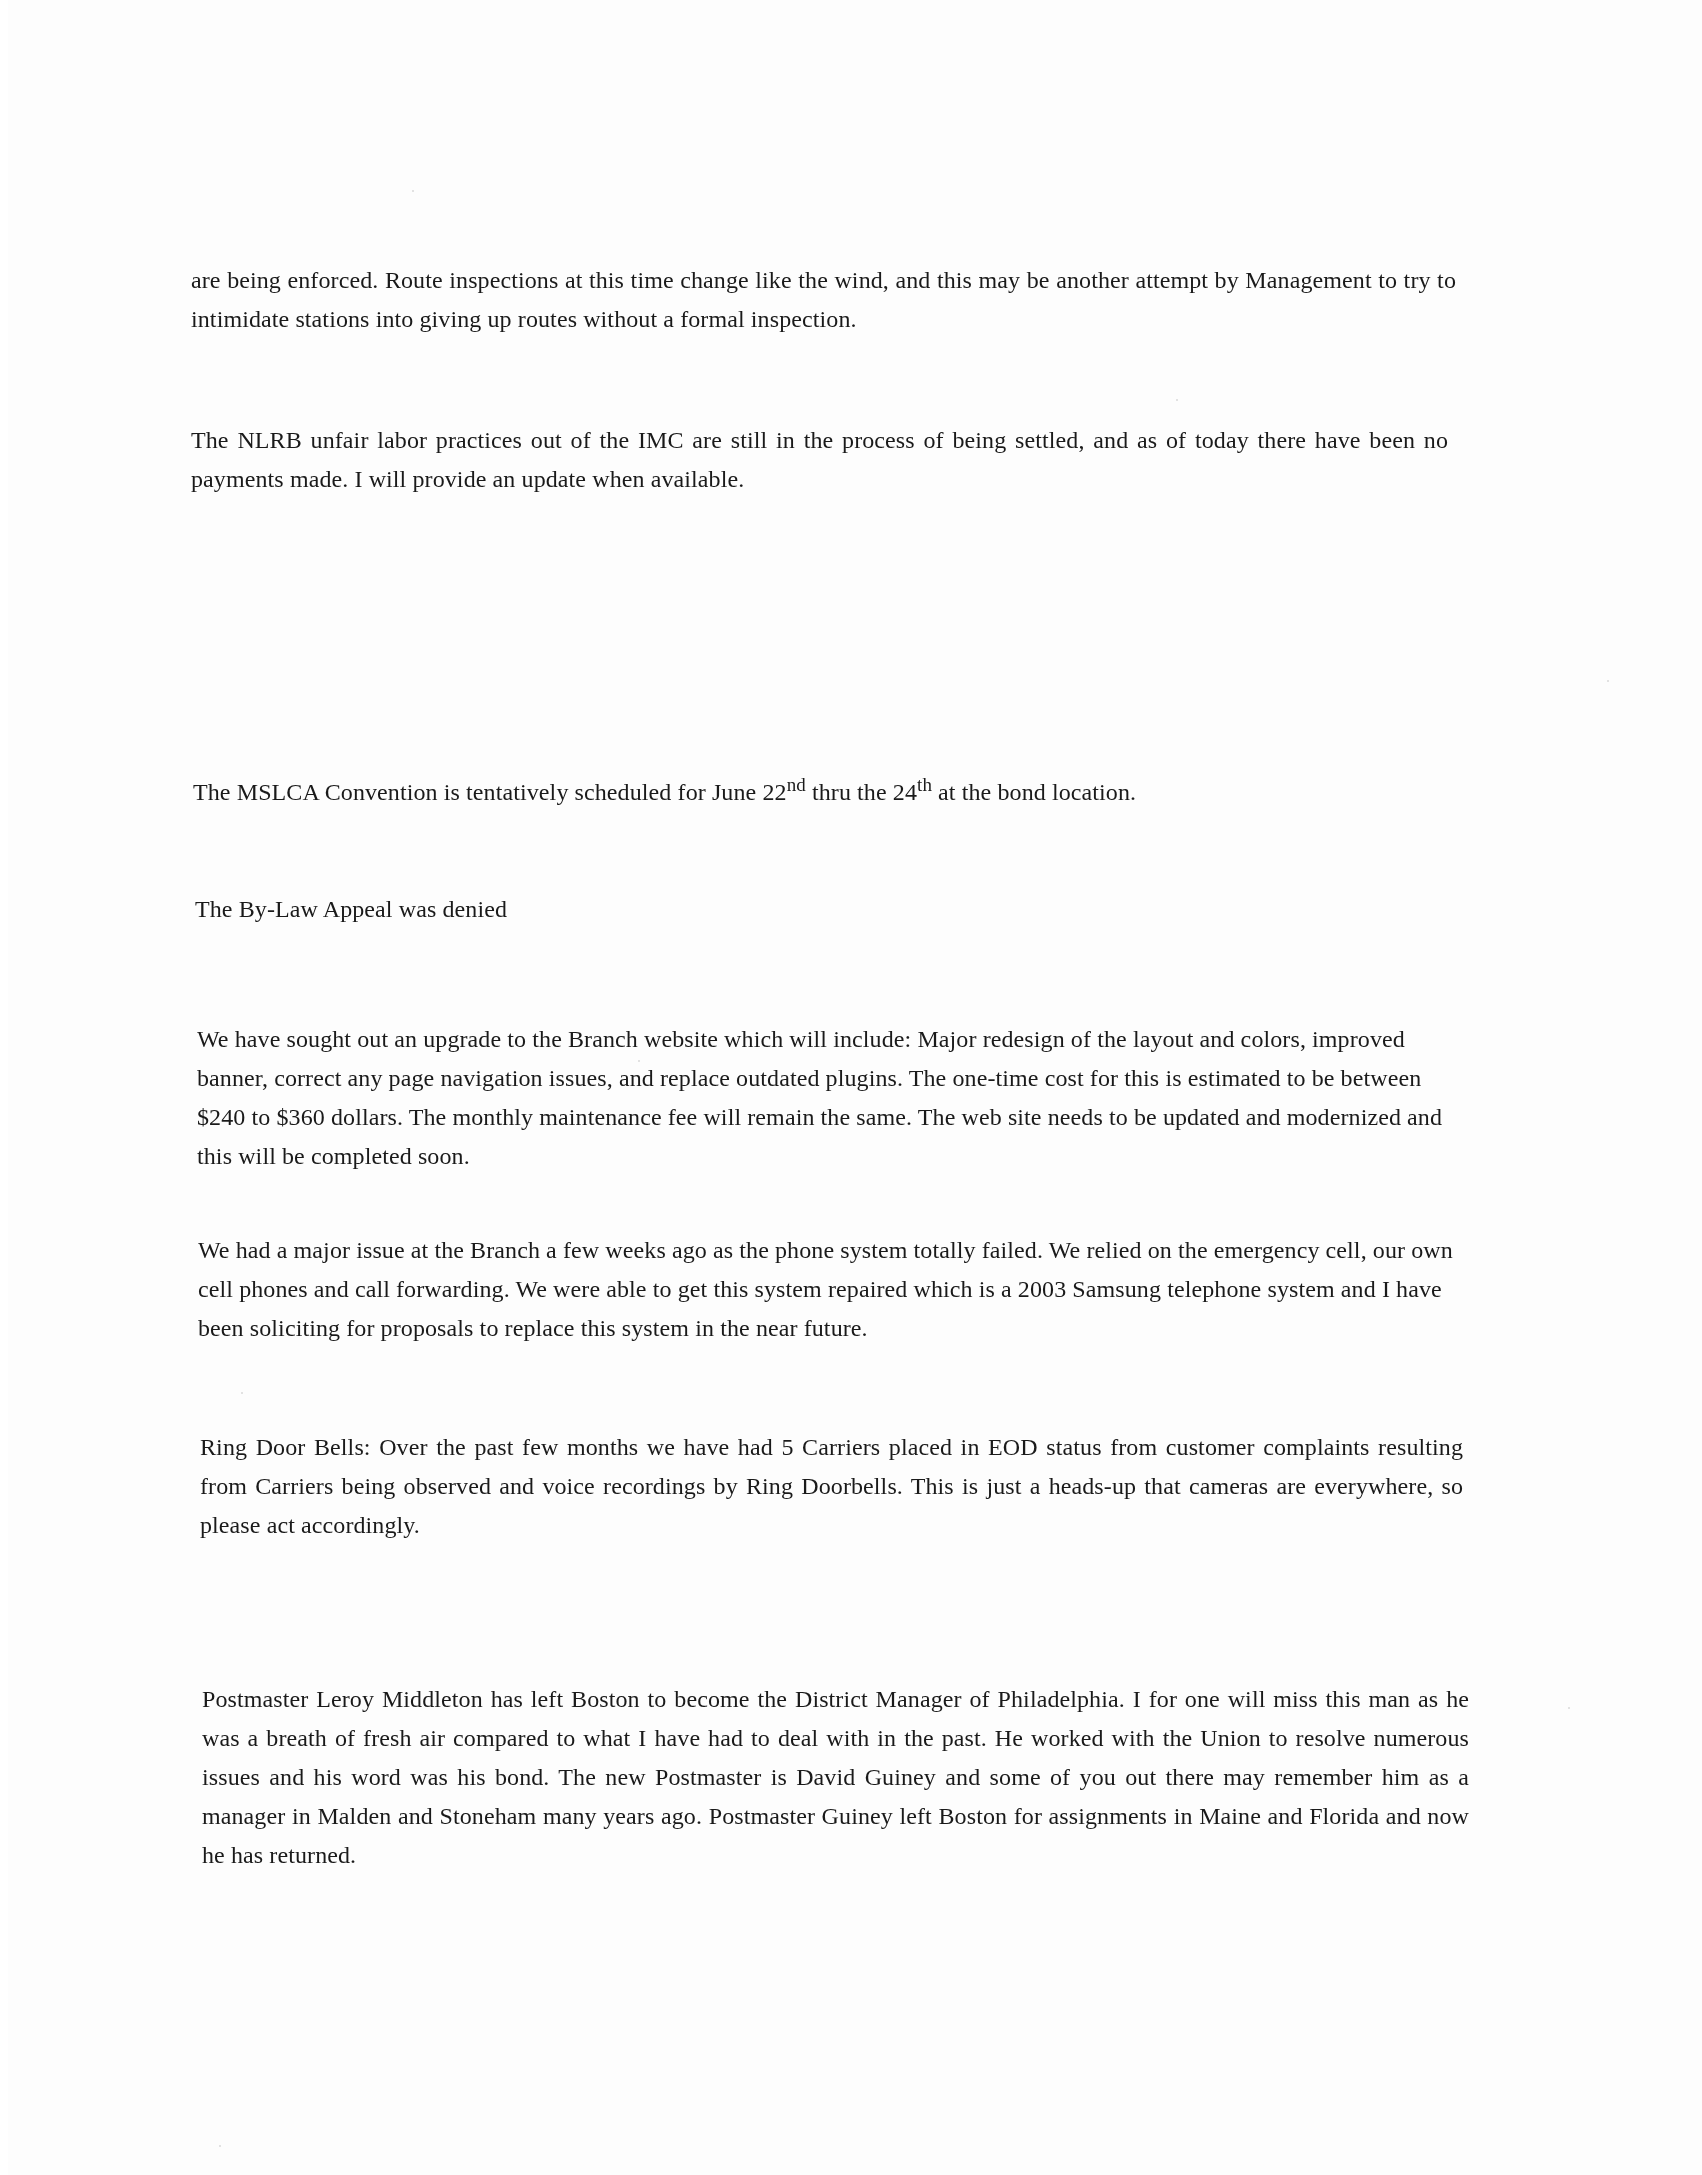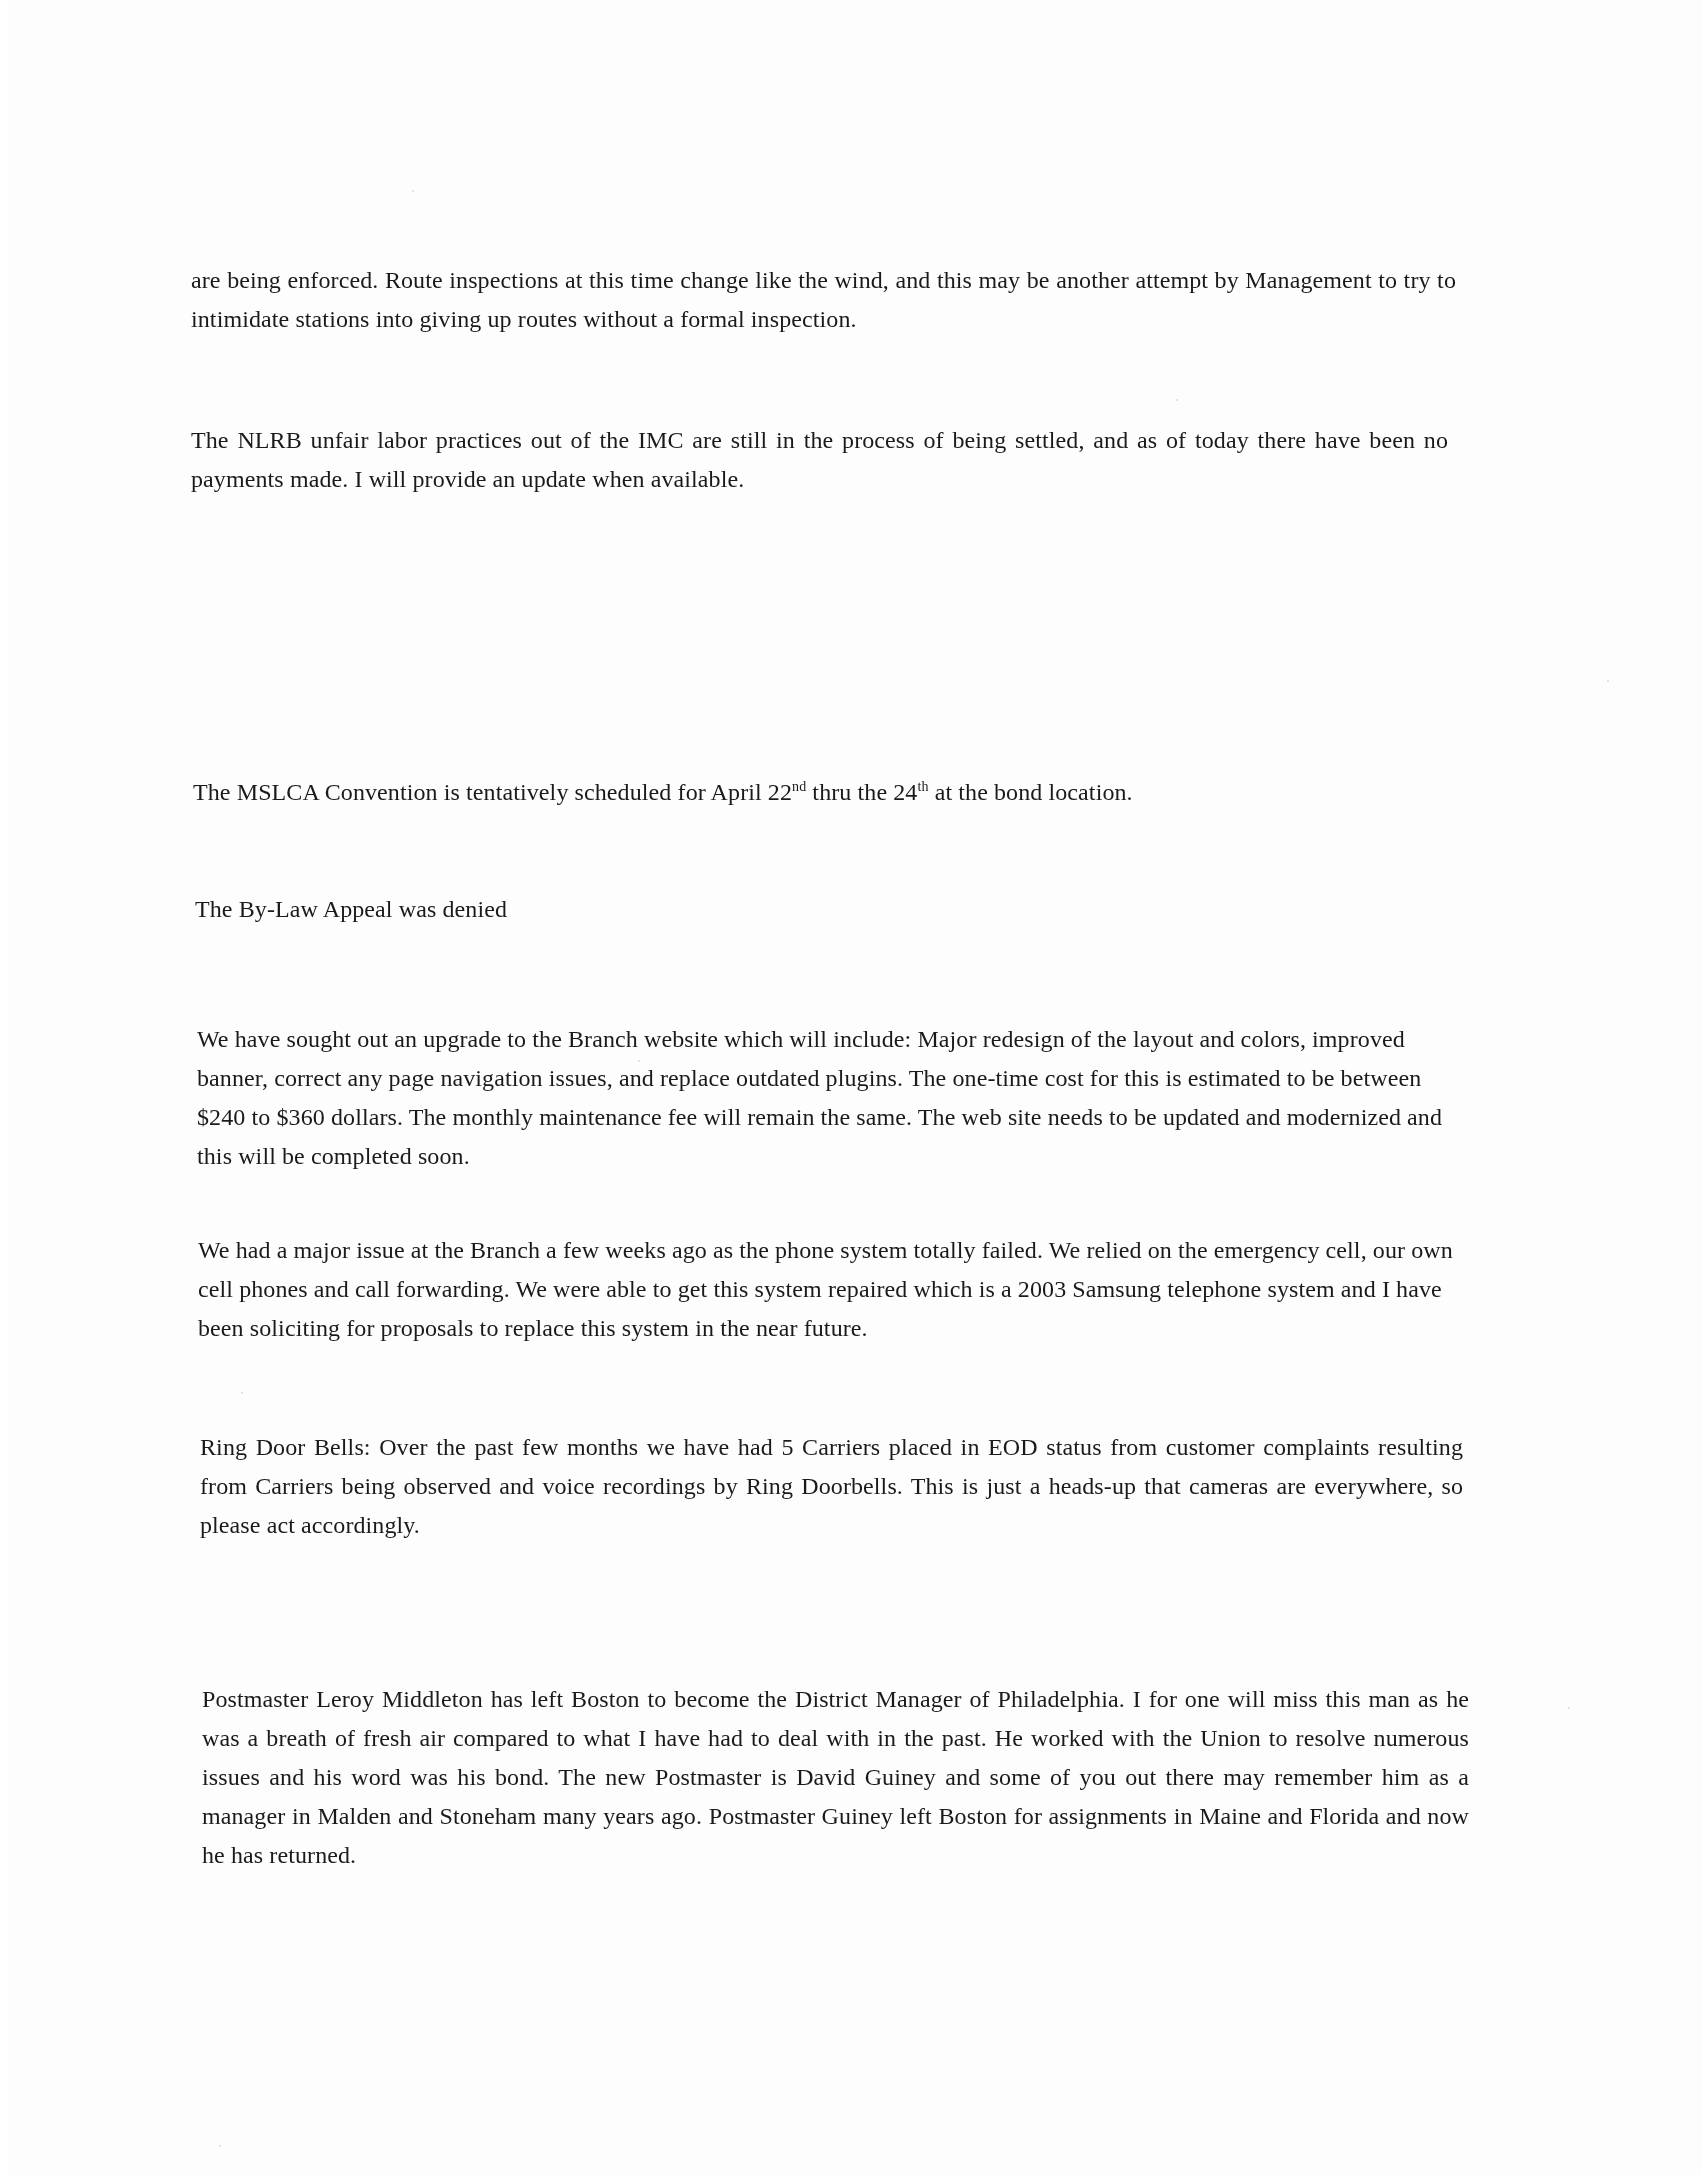--- a/index.html
+++ b/index.html
@@ -24,39 +24,39 @@
     }
     .para {
       position: absolute;
       margin: 0;
       font-size: 24px;
       line-height: 39px;
       letter-spacing: 0.1px;
       text-align: justify;
     }
     .para.nojust { text-align: left; }
-    sup { font-size: 14px; line-height: 0; vertical-align: 8.9px; }
+    sup { font-size: 19px; line-height: 0; vertical-align: 8.9px; }
     .speck {
       position: absolute;
       width: 2px; height: 2px;
       background: #d8d8d8;
       border-radius: 1px;
     }
   </style>
 </head>
 <body>
 
 <div class="page">
 
   <p class="para" style="left:183px; top:261px; width:1265px;">are being enforced. Route inspections at this time change like the wind, and this may be another attempt by Management to try to intimidate stations into giving up routes without a formal inspection.</p>
 
   <p class="para" style="left:183px; top:421px; width:1257px;">The NLRB unfair labor practices out of the IMC are still in the process of being settled, and as of today there have been no payments made. I will provide an update when available.</p>
 
 
-  <p class="para nojust" style="left:185px; top:773px; width:1281px;"><span>The MSLCA Convention is tentatively scheduled for April 22</span><sup>nd</sup><span> thru the 24</span><sup>th</sup><span> at the bond location.</span></p>
+  <p class="para nojust" style="left:185px; top:773px; width:1281px;"><span>The MSLCA Convention is tentatively scheduled for June 22</span><sup>nd</sup><span> thru the 24</span><sup>th</sup><span> at the bond location.</span></p>
 
   <p class="para nojust" style="left:187px; top:890px; width:788px;">The By-Law Appeal was denied</p>
 
   <p class="para nojust" style="left:189px; top:1020px; width:1271px;">We have sought out an upgrade to the Branch website which will include: Major redesign of the layout and colors, improved banner, correct any page navigation issues, and replace outdated plugins. The one-time cost for this is estimated to be between $240 to $360 dollars. The monthly maintenance fee will remain the same. The web site needs to be updated and modernized and this will be completed soon.</p>
 
   <p class="para nojust" style="left:190px; top:1231px; width:1271px;">We had a major issue at the Branch a few weeks ago as the phone system totally failed. We relied on the emergency cell, our own cell phones and call forwarding. We were able to get this system repaired which is a 2003 Samsung telephone system and I have been soliciting for proposals to replace this system in the near future.</p>
 
   <p class="para" style="left:192px; top:1428px; width:1263px;">Ring Door Bells: Over the past few months we have had 5 Carriers placed in EOD status from customer complaints resulting from Carriers being observed and voice recordings by Ring Doorbells. This is just a heads-up that cameras are everywhere, so please act accordingly.</p>
 
 

